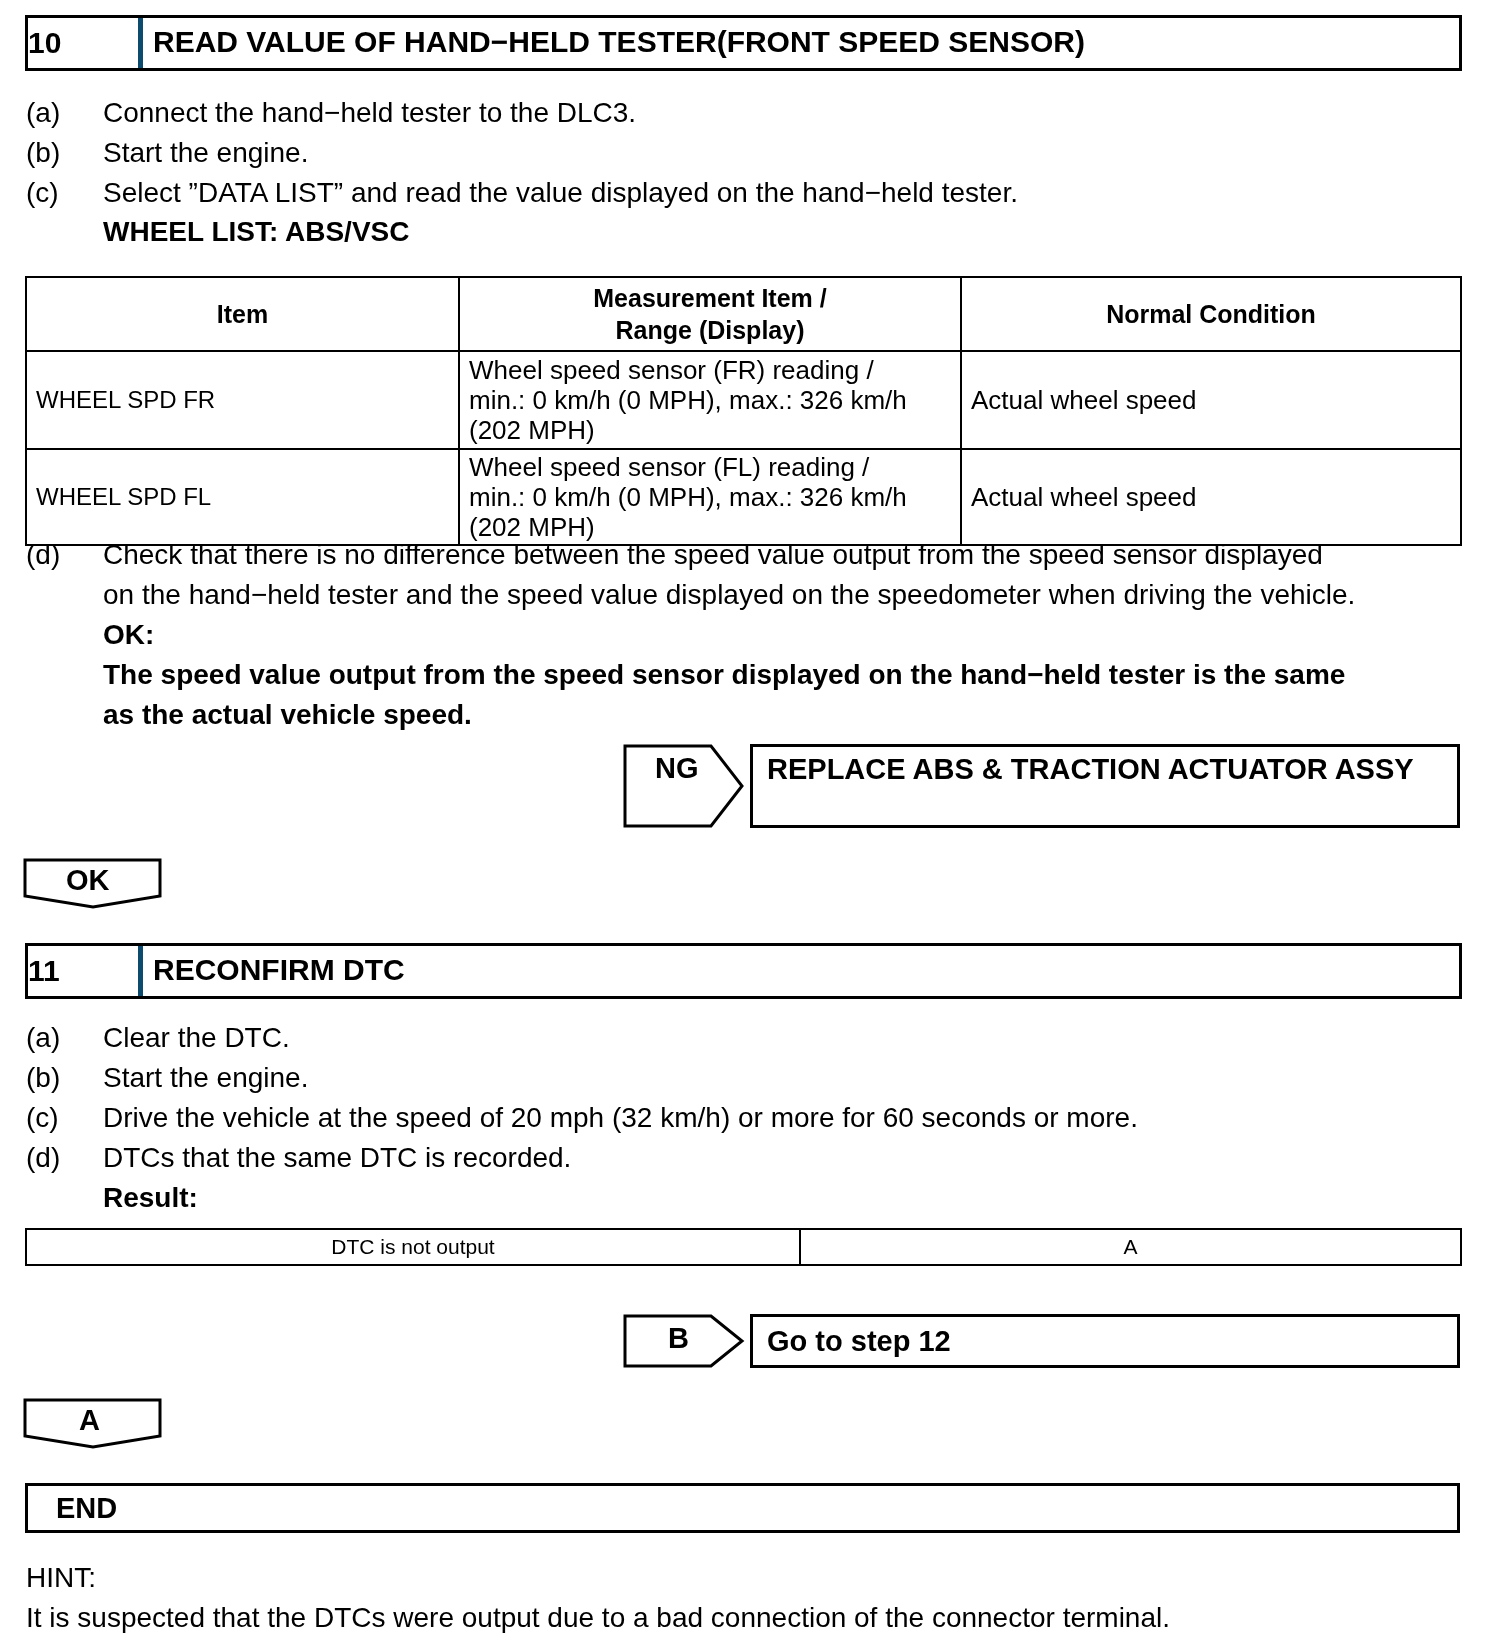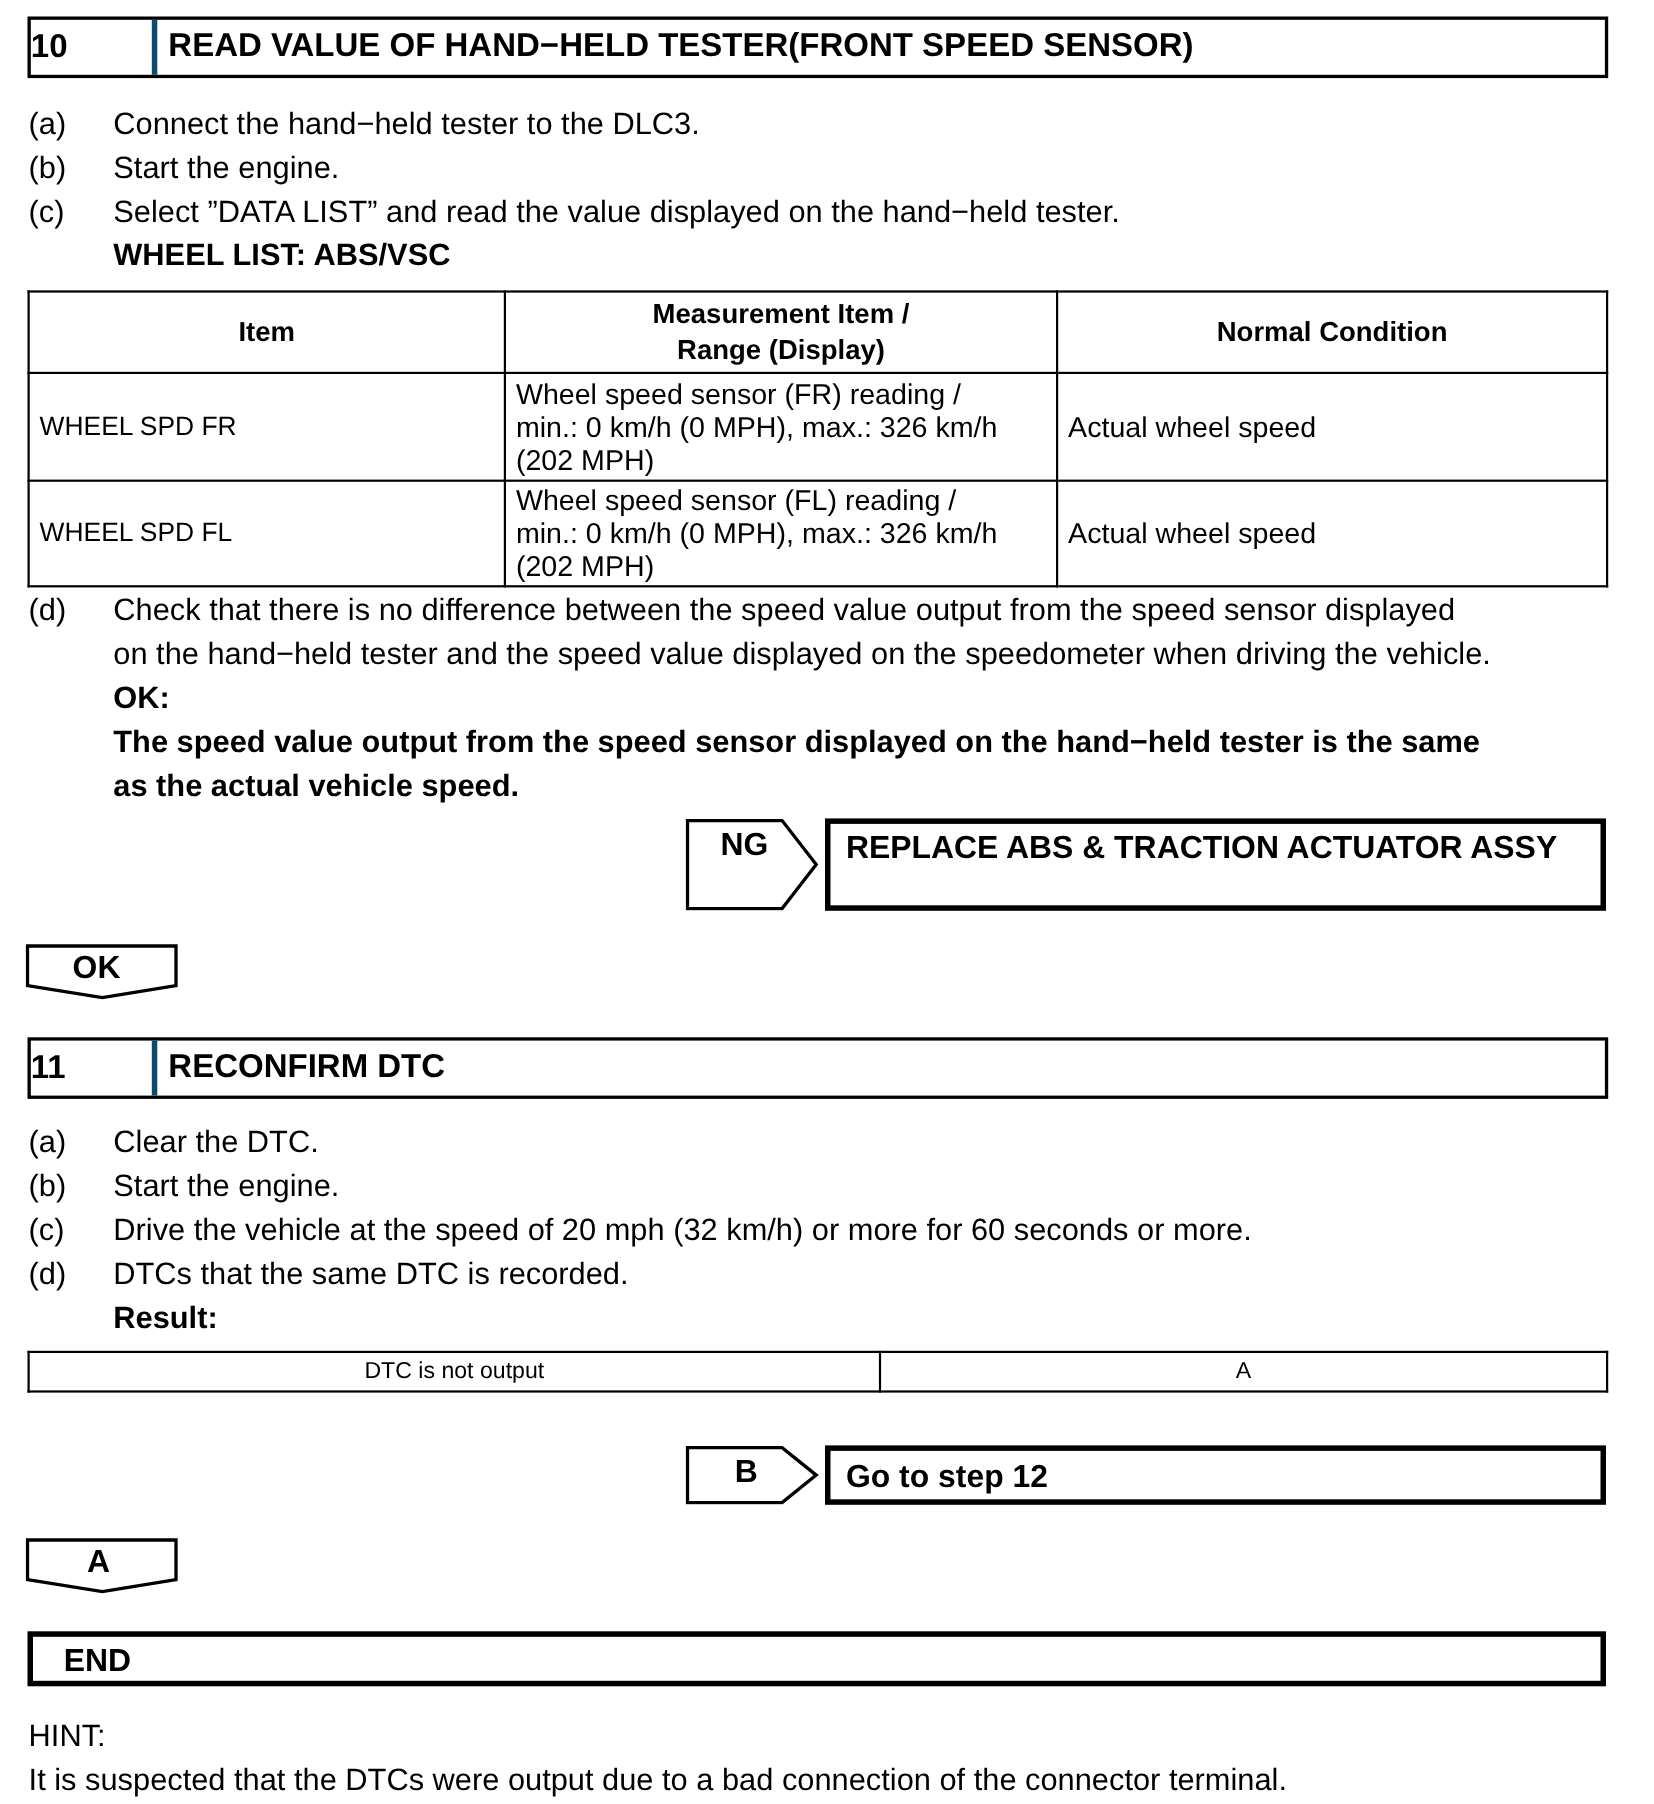--- a/index.html
+++ b/index.html
@@ -15,21 +15,21 @@
   .bold { font-weight:bold; }
   table.dl { position:absolute; border-collapse:collapse; table-layout:fixed; }
   table.dl td { border:2.5px solid #000; padding:0 9px; vertical-align:middle; }
   .hdr { font-weight:bold; font-size:25px; text-align:center; line-height:32px; }
   .cellsm { font-size:24px; }
   .cellmd { font-size:26px; line-height:30px; }
   .rt td { font-size:21px; text-align:center; height:34px; padding:0; }
   .tagbox { position:absolute; }
   .tagbox svg { position:absolute; left:0; top:0; }
   .tagbox span { position:absolute; font-weight:bold; font-size:29px; }
-  .resbox { position:absolute; border:5px solid #000000; box-sizing:border-box; }
+  .resbox { position:absolute; border:3px solid #000000; box-sizing:border-box; }
   .resbox span { position:absolute; left:14px; font-weight:bold; font-size:29px; white-space:nowrap; }
 </style>
 </head>
 <body>
 
 <div class="stepbox" style="top:15px;">
   <div class="stepnum">10</div>
   <div class="steptitle">READ VALUE OF HAND−HELD TESTER(FRONT SPEED SENSOR)</div>
 </div>
 
@@ -40,21 +40,21 @@
 <div class="line" style="top:136px;width:100%;">
   <span class="lbl">(b)</span>
   <span class="txt">Start the engine.</span>
 </div>
 <div class="line" style="top:176px;width:100%;">
   <span class="lbl">(c)</span>
   <span class="txt">Select ”DATA LIST” and read the value displayed on the hand−held tester.</span>
 </div>
 <div class="line bold" style="top:215px;left:103px;">WHEEL LIST: ABS/VSC</div>
 
-<table class="dl" style="left:25px;top:264px;width:1435px;">
+<table class="dl" style="left:25px;top:276px;width:1435px;">
   <colgroup>
       <col style="width:433px">
       <col style="width:502px">
       <col style="width:500px">
     </colgroup>
   <tbody>
       <tr style="height:74px;">
     <td class="hdr">Item</td>
     <td class="hdr">
       <div>Measurement Item /</div>

